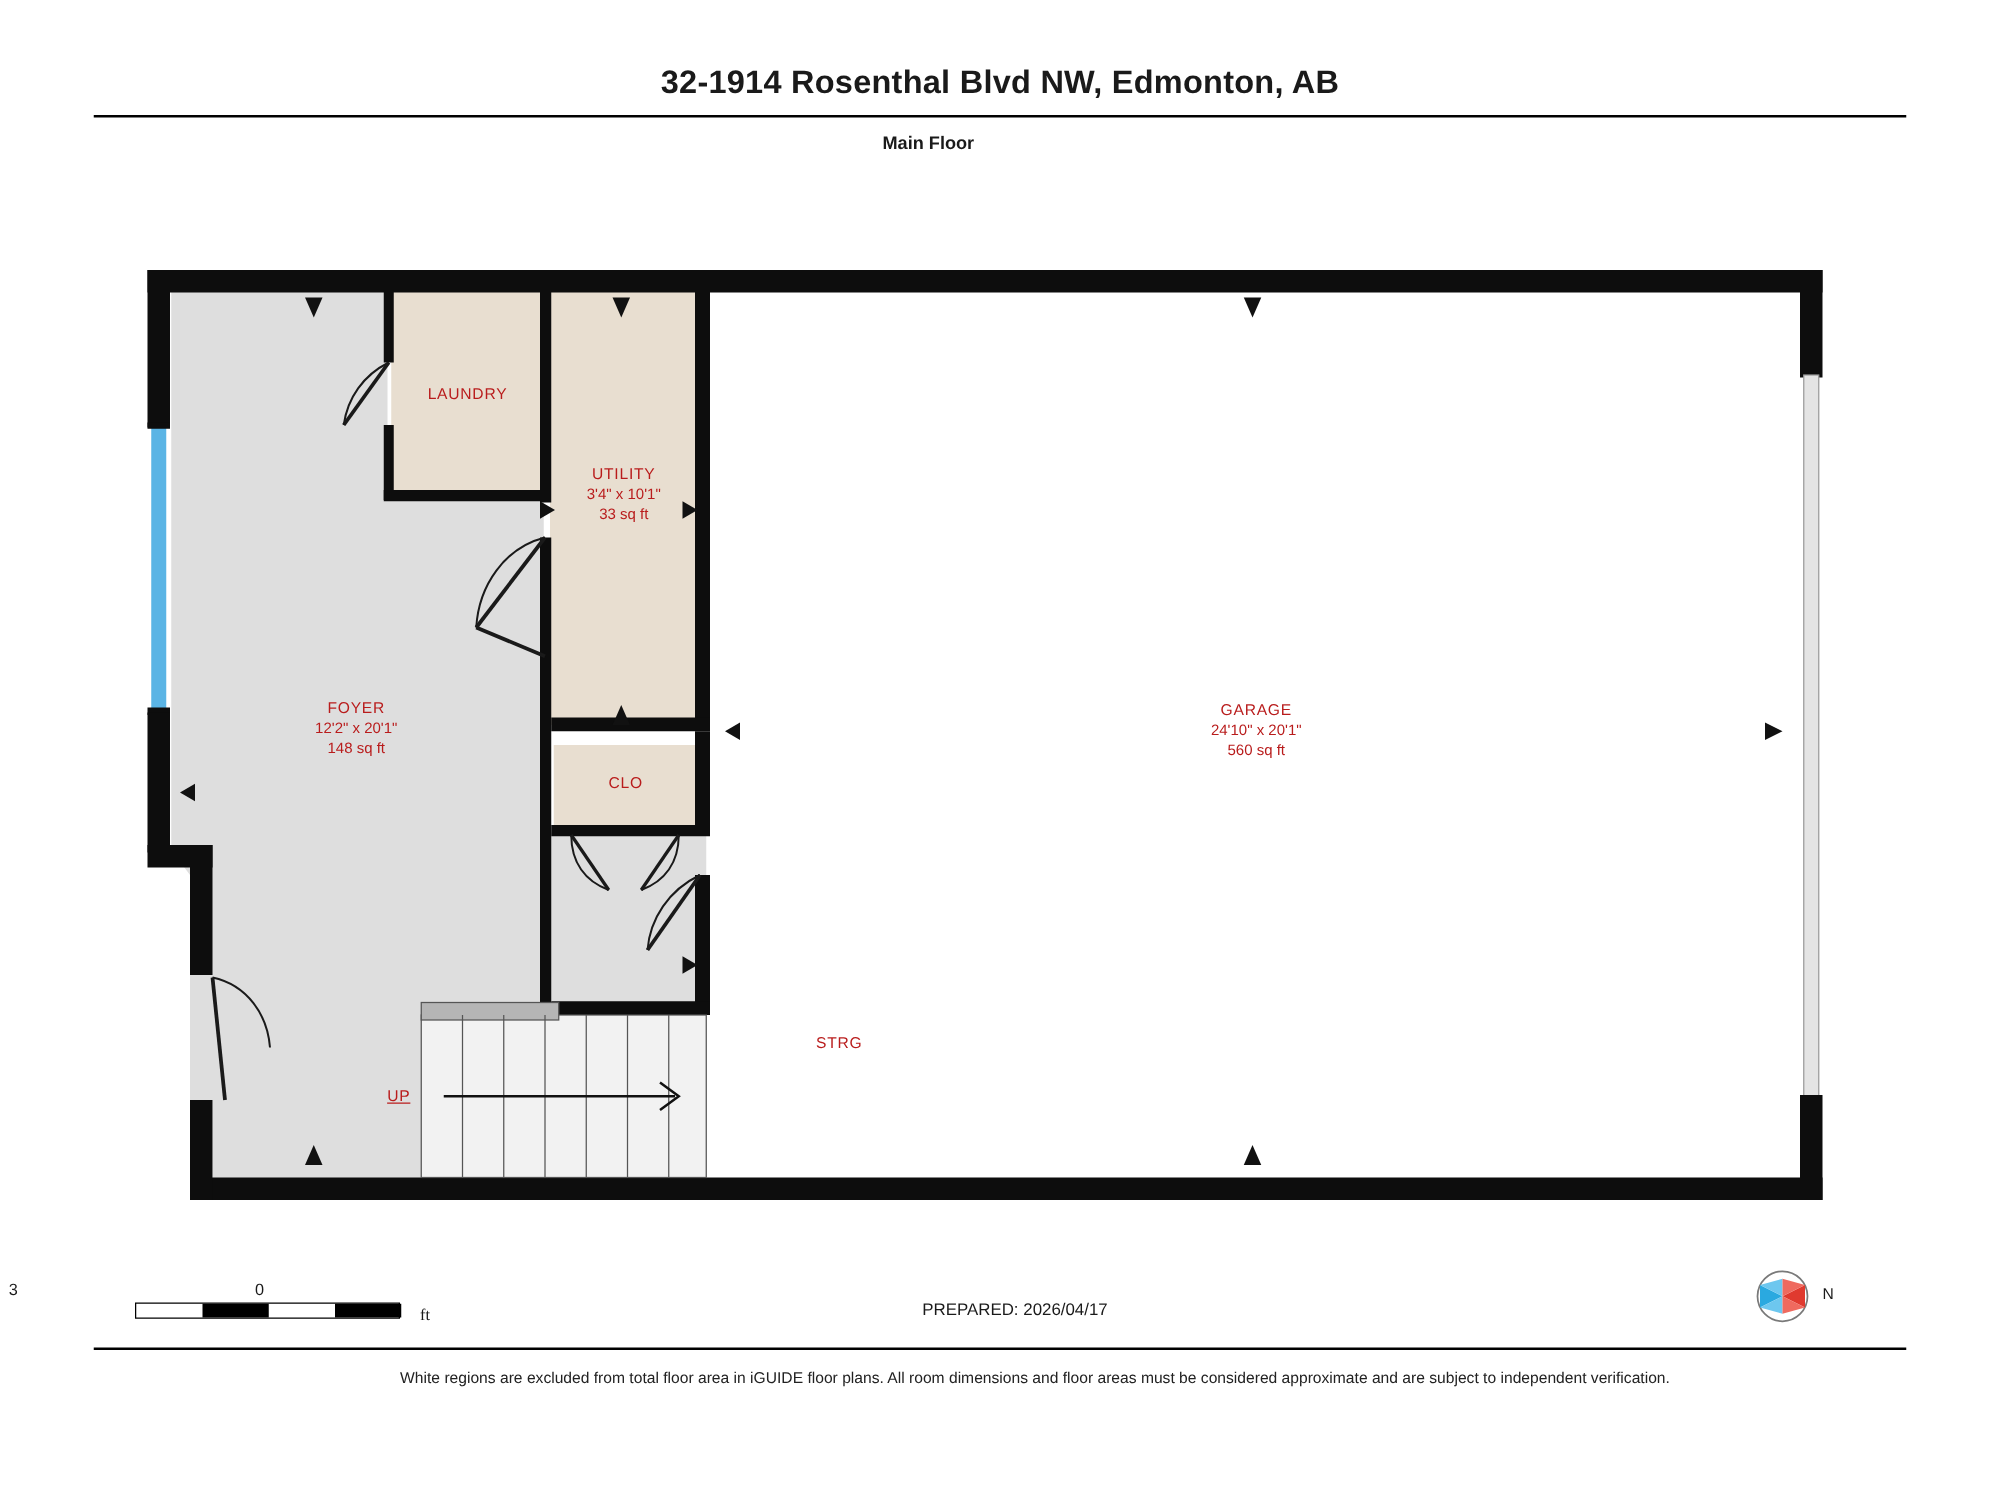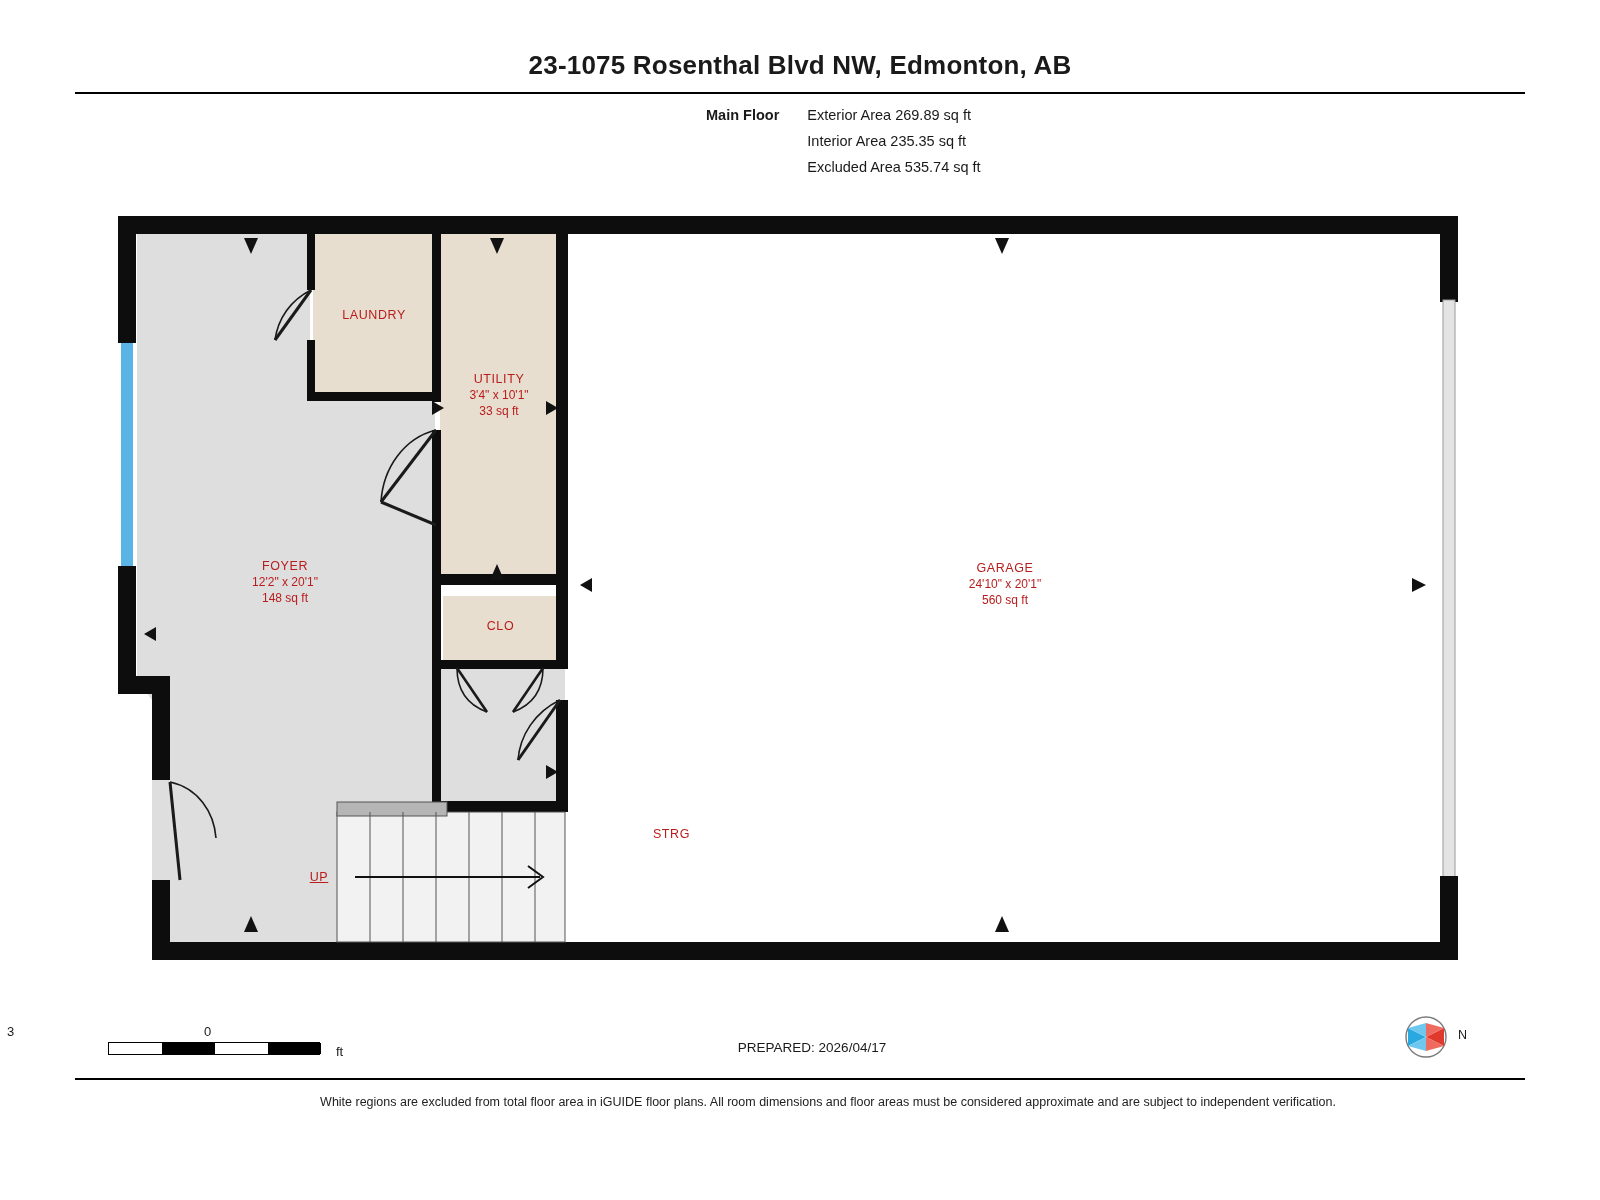--- a/index.html
+++ b/index.html
@@ -101,20 +101,21 @@
     top: 0;
     height: 100%;
     background: #000;
     display: block;
   }
   #scale-unit {
     position: absolute;
     left: 236px;
     top: 20px;
     font-size: 13px;
+    font-family: Liberation Serif, serif;
   }
 
   #prepared {
     position: absolute;
     top: 1040px;
     left: 0;
     width: 1600px;
     text-align: center;
     font-size: 13.5px;
     padding-left: 12px;
@@ -149,30 +150,25 @@
     width: 1600px;
     text-align: center;
     font-size: 12.5px;
     color: #222;
     margin-left: 28px;
   }
 </style>
 </head>
 <body>
 
-<div id="title">23-1075 Rosenthal Blvd NW, Edmonton, AB</div>
+<div id="title">32-1914 Rosenthal Blvd NW, Edmonton, AB</div>
 <div id="title-rule"></div>
 
 <div id="summary">
   <div class="floor-label">Main Floor</div>
-  <div class="areas">
-    <div>Exterior Area 269.89 sq ft</div>
-    <div>Interior Area 235.35 sq ft</div>
-    <div>Excluded Area 535.74 sq ft</div>
-  </div>
 </div>
 
 <svg id="plan" viewBox="0 0 1600 1200" xmlns="http://www.w3.org/2000/svg">
 
   <path d="M137,232 L310,232 L310,400 L435,400 L435,805 L565,805 L565,945 L170,945 L170,880 L152,880 L152,700 L137,680 Z" fill="#dedede"></path>
 
   <rect x="313" y="232" width="122" height="162" fill="#e8ded0"></rect>
 
   <rect x="440" y="232" width="118" height="348" fill="#e8ded0"></rect>
 

